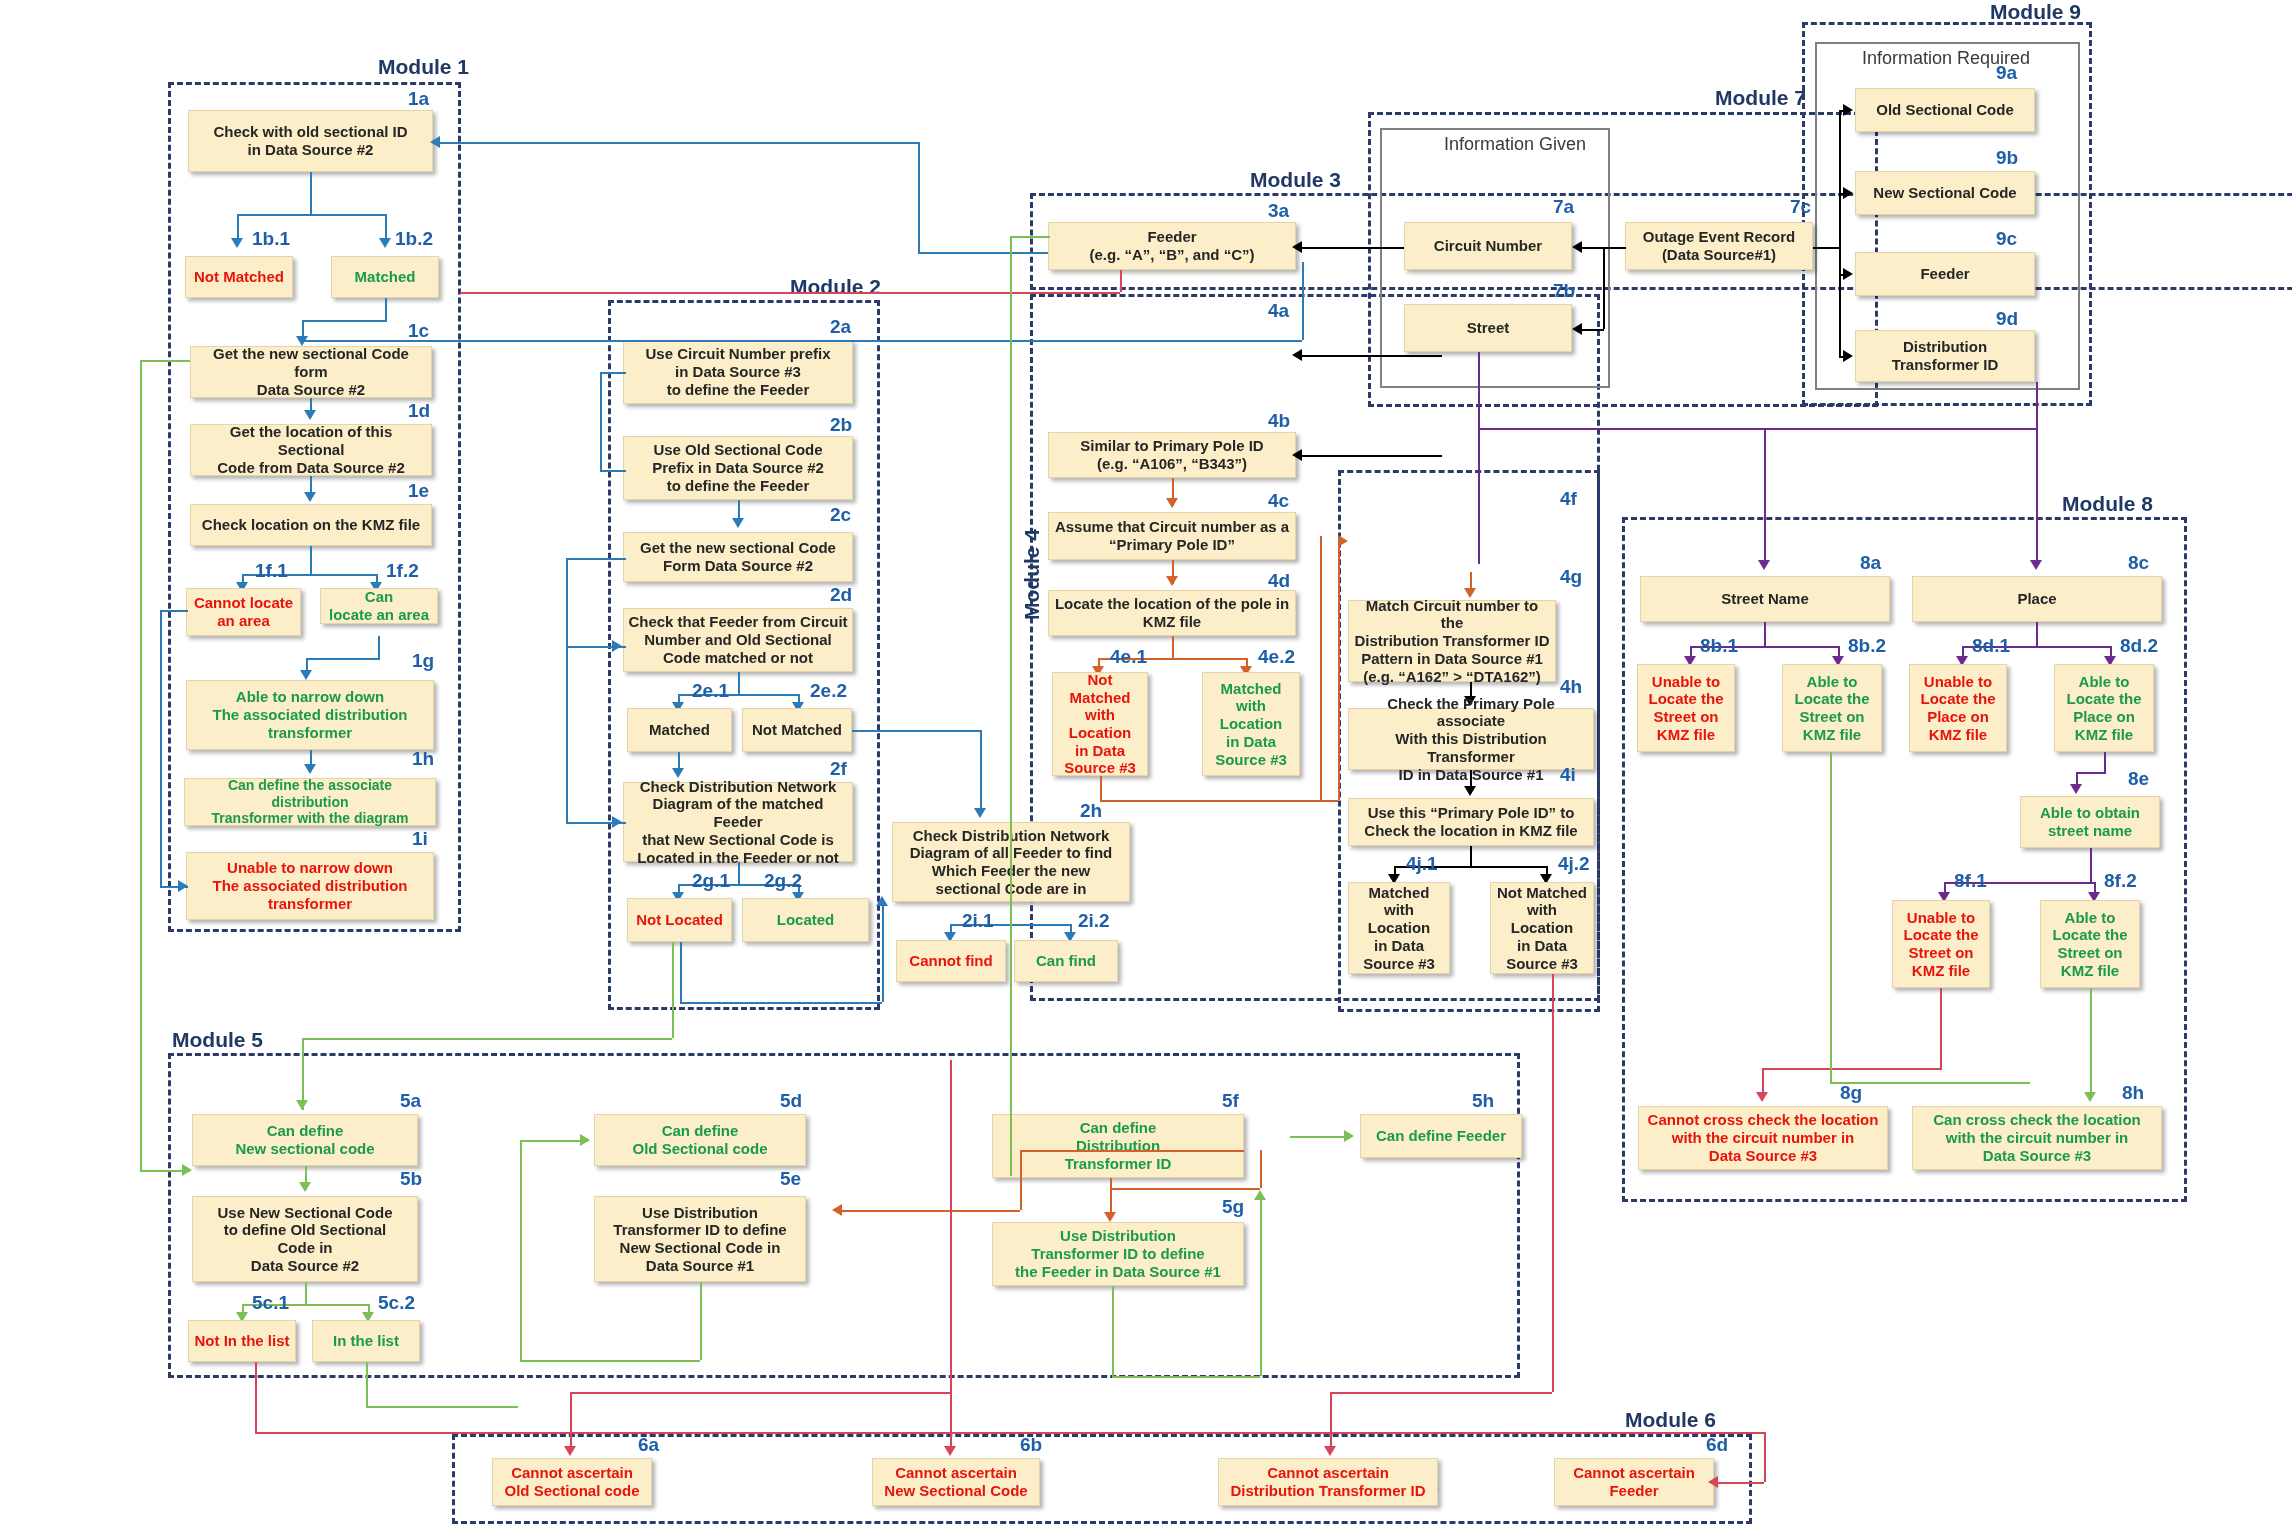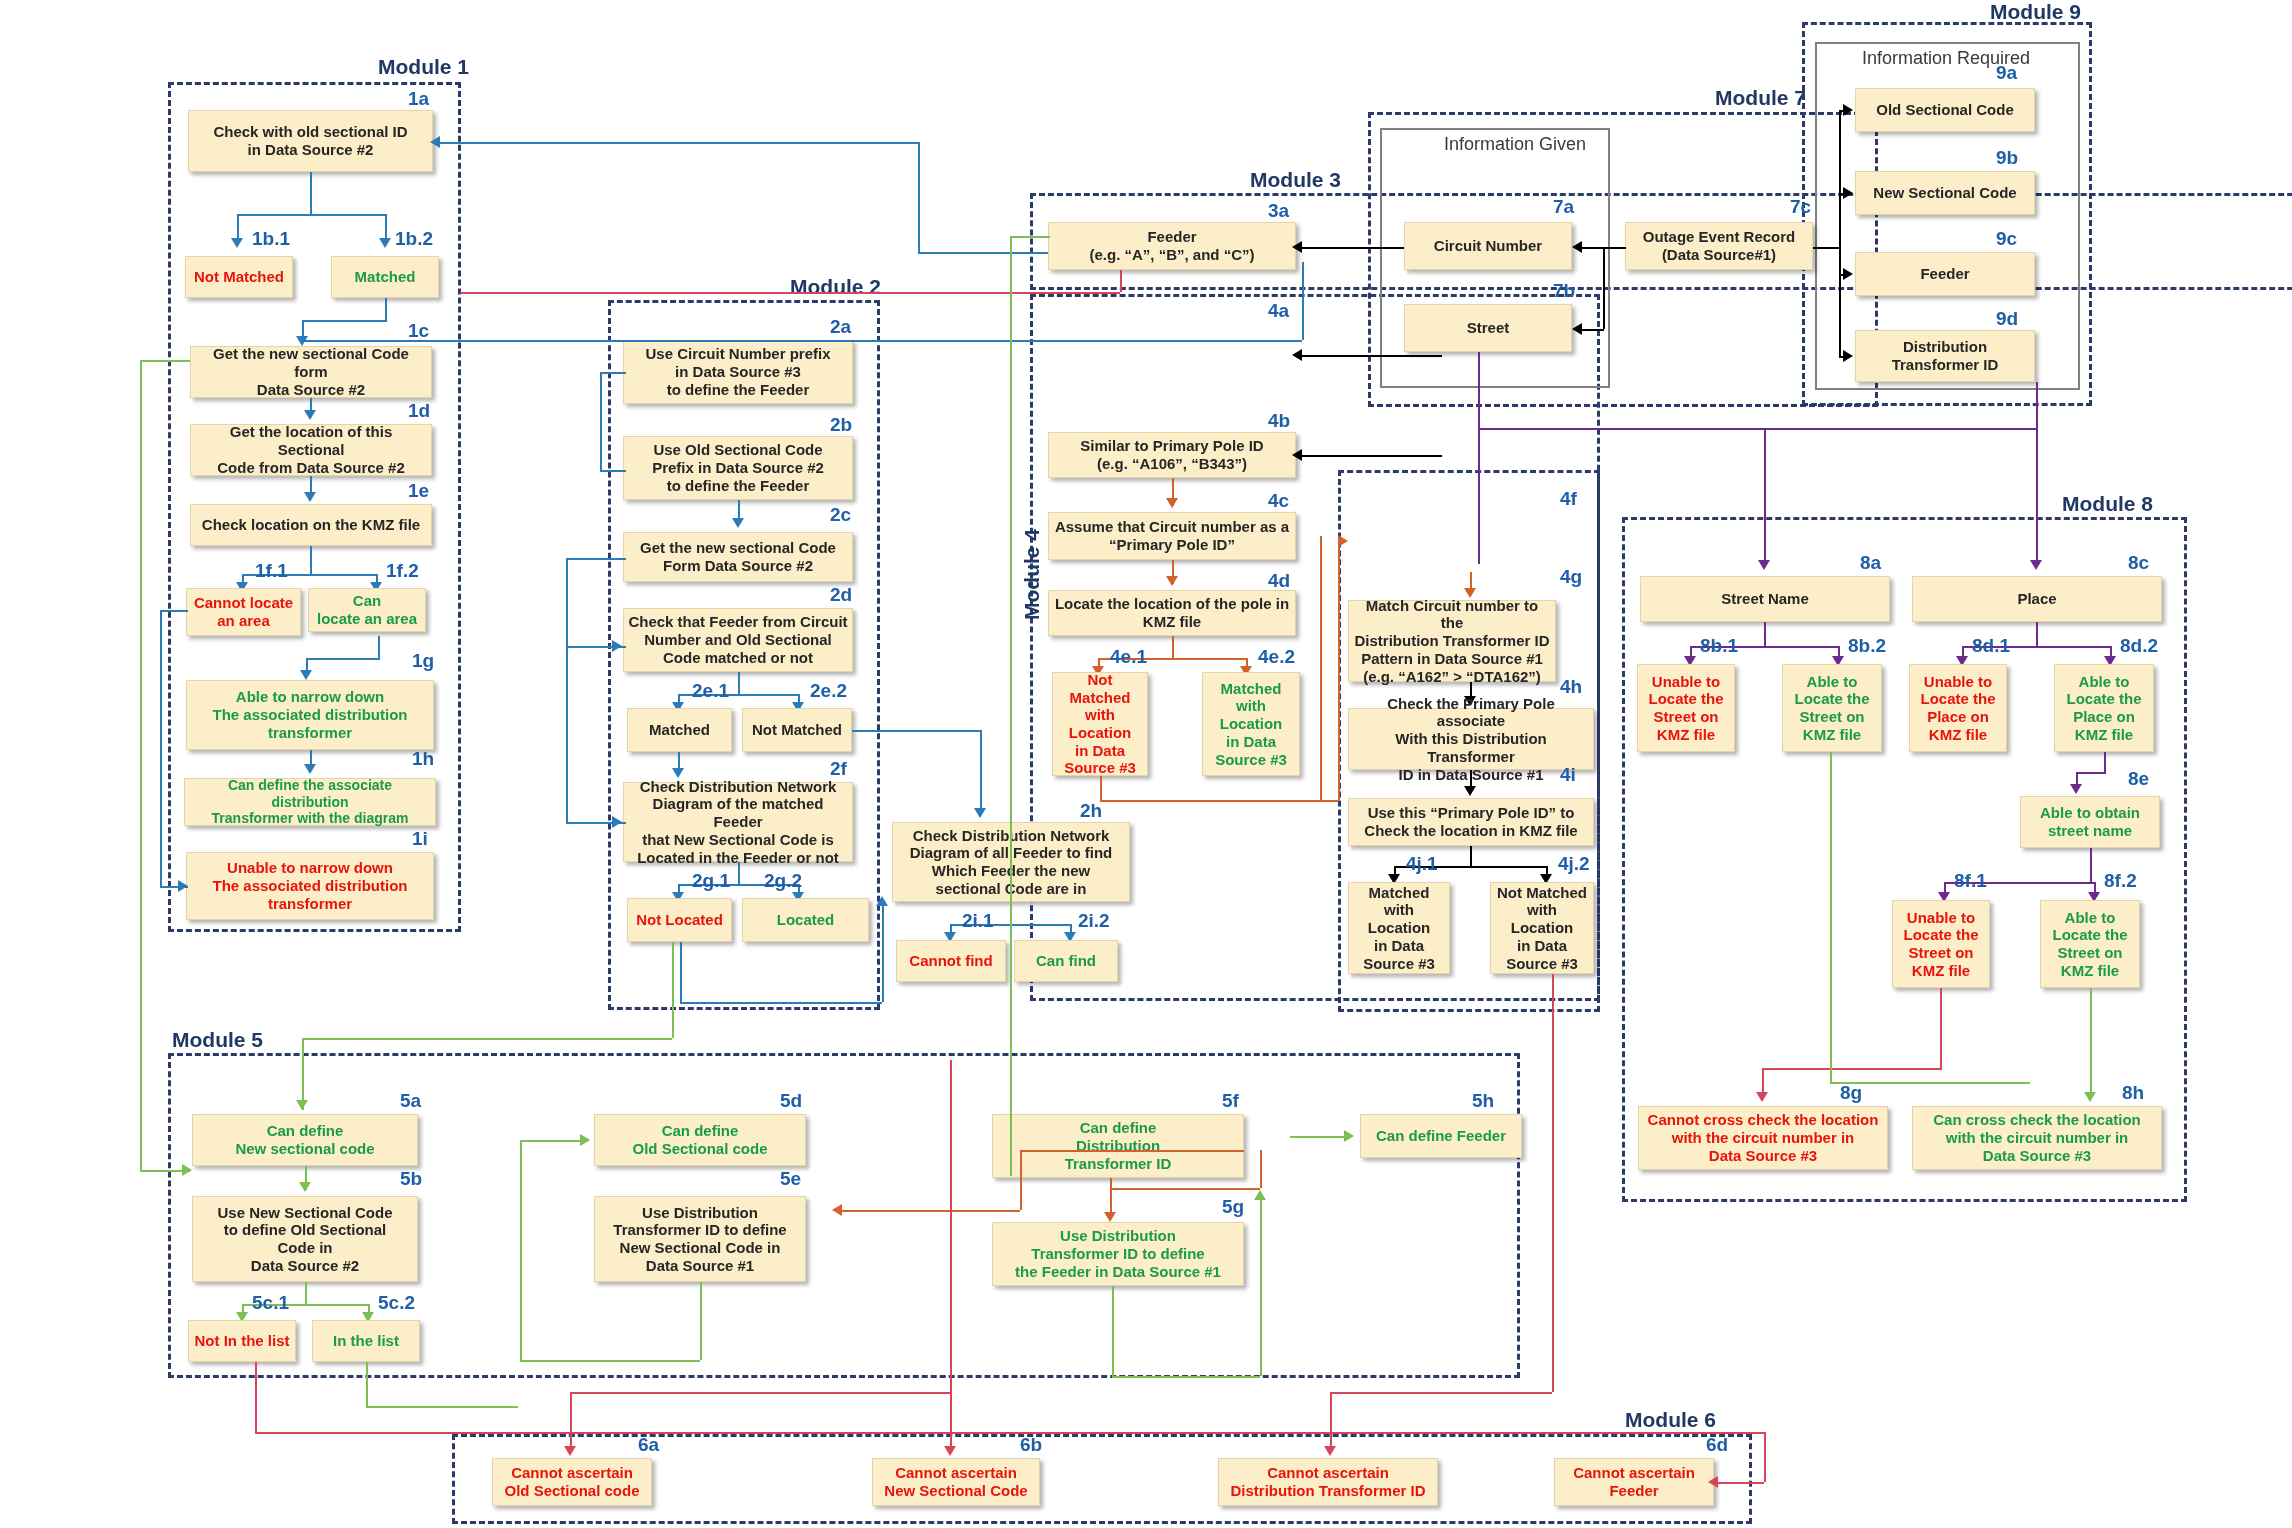--- a/index.html
+++ b/index.html
@@ -124,21 +124,21 @@
   <div class="ln h c-blue" style="left:242px;top:574px;width:134px;"></div>
   <div class="ln v c-blue" style="left:242px;top:574px;height:12px;"></div>
   <div class="ar down" style="left:236px;top:582px;"></div>
   <div class="ln v c-blue" style="left:376px;top:574px;height:12px;"></div>
   <div class="ar down" style="left:370px;top:582px;"></div>
 
   <div class="tag" style="left:255px;top:560px;">1f.1</div>
   <div class="node red" style="left:186px;top:588px;width:115px;height:48px;white-space:pre-line;">Cannot locate
 an area</div>
   <div class="tag" style="left:386px;top:560px;">1f.2</div>
-  <div class="node green" style="left:308px;top:588px;width:118px;height:44px;white-space:pre-line;">Can
+  <div class="node green" style="left:320px;top:588px;width:118px;height:36px;white-space:pre-line;">Can
 locate an area</div>
 
   <div class="ln v c-blue" style="left:378px;top:636px;height:22px;"></div>
   <div class="ln h c-blue" style="left:306px;top:658px;width:74px;"></div>
   <div class="ln v c-blue" style="left:306px;top:658px;height:16px;"></div>
   <div class="ar down" style="left:300px;top:670px;"></div>
 
   <div class="tag" style="left:412px;top:650px;">1g</div>
   <div class="node green" style="left:186px;top:680px;width:248px;height:70px;white-space:pre-line;">Able to narrow down
 The associated distribution

